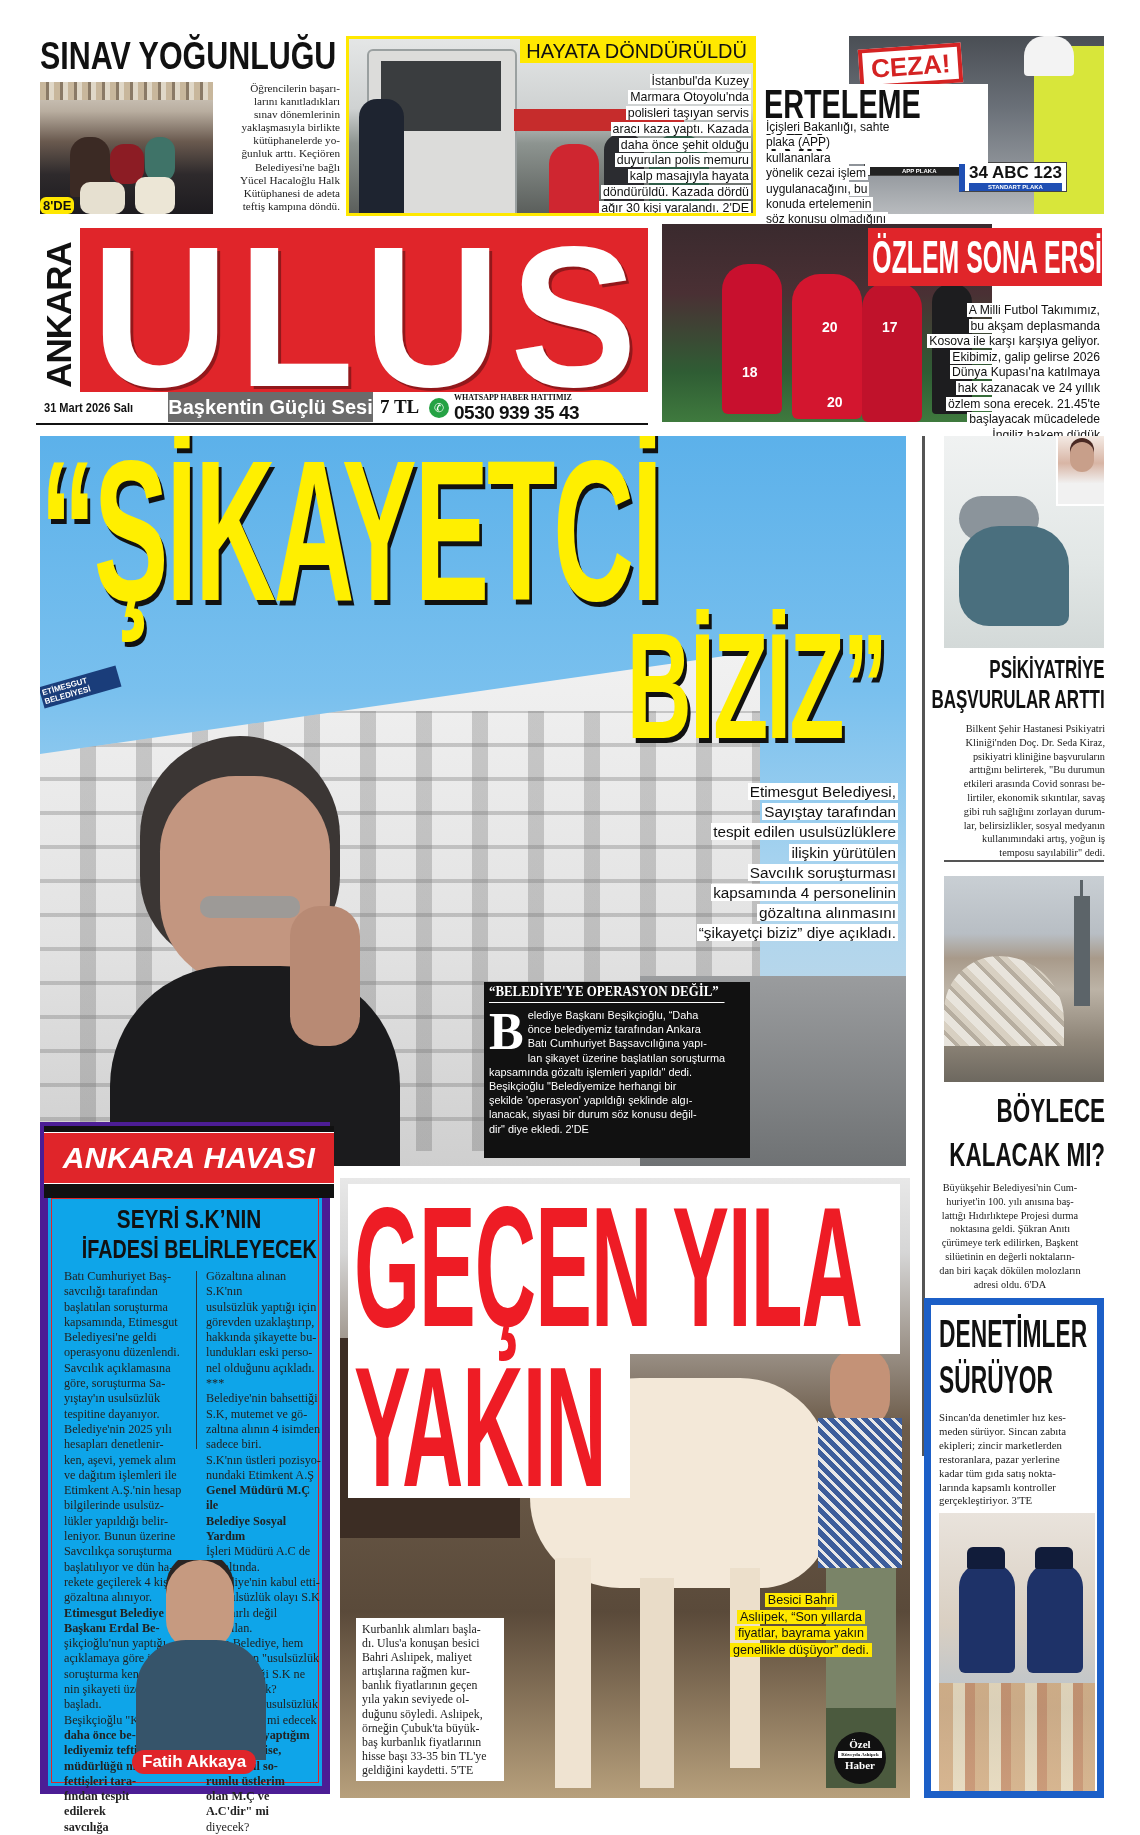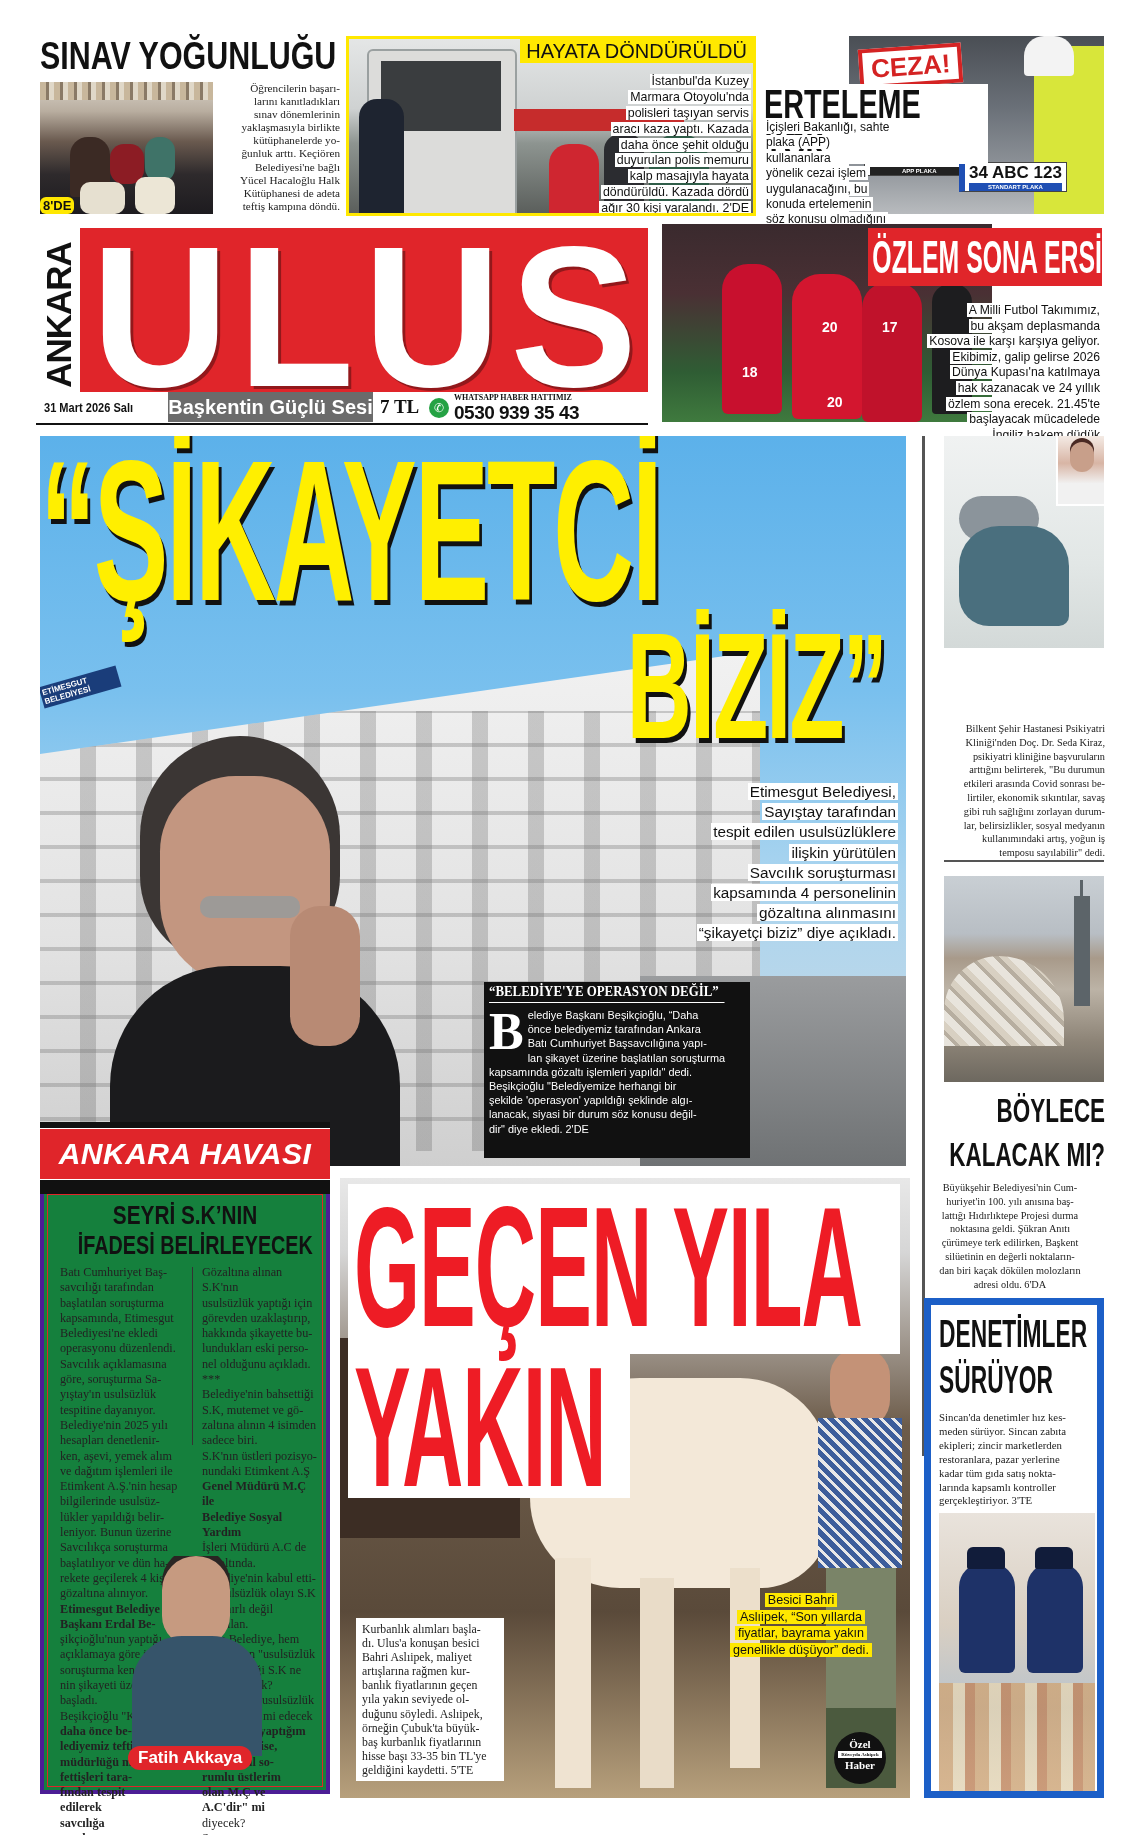--- a/index.html
+++ b/index.html
@@ -203,20 +203,24 @@
 <div class="abs" style="left:922px;top:436px;width:3px;height:1020px;background:#555;"></div>
 
 <div class="abs" style="left:940px;top:436px;width:165px;height:430px;">
   <div class="photo" style="left:4px;top:0;width:160px;height:212px;background:linear-gradient(180deg,#f0f2f2 0%,#e2e7e6 60%,#d3d9d8 100%);">
     <div style="position:absolute;left:15px;top:60px;width:80px;height:45px;border-radius:30px;background:#8b949b;"></div>
     <div style="position:absolute;left:15px;top:90px;width:110px;height:100px;border-radius:40px 40px 10px 30px;background:#4a6f7e;"></div>
     <div style="position:absolute;right:0;top:0;width:48px;height:70px;background:linear-gradient(180deg,#f4ebe5,#d8b5a5 40%,#f1f1f1 70%);border-left:2px solid #fff;border-bottom:2px solid #fff;">
       <div style="position:absolute;left:12px;top:6px;width:24px;height:30px;border-radius:12px;background:#c89f8a;box-shadow:0 -4px 0 #4a2a24;"></div>
     </div>
   </div>
+  <div style="position:absolute;right:0;top:218px;text-align:right;font-weight:900;color:#111;">
+    <div style="font-size:25px;line-height:30px;white-space:nowrap;transform:scaleX(0.68);transform-origin:right top;">PSİKİYATRİYE</div>
+    <div style="font-size:25px;line-height:30px;white-space:nowrap;transform:scaleX(0.68);transform-origin:right top;">BAŞVURULAR ARTTI</div>
+  </div>
   <div class="serif" style="position:absolute;right:0;top:286px;width:190px;text-align:right;font-size:10.3px;line-height:13.8px;color:#222;">
     <div>Bilkent Şehir Hastanesi Psikiyatri</div>
       <div>Kliniği'nden Doç. Dr. Seda Kiraz,</div>
       <div>psikiyatri kliniğine başvuruların</div>
       <div>arttığını belirterek, "Bu durumun</div>
       <div>etkileri arasında Covid sonrası be-</div>
       <div>lirtiler, ekonomik sıkıntılar, savaş</div>
       <div>gibi ruh sağlığını zorlayan durum-</div>
       <div>lar, belirsizlikler, sosyal medyanın</div>
       <div>kullanımındaki artış, yoğun iş</div>
@@ -263,38 +267,38 @@
   </div>
   <div class="photo" style="left:8px;top:208px;width:156px;height:278px;background:linear-gradient(180deg,#e9e3dc 0%,#d9cfc2 40%,#b9c3cc 70%,#e4e8ea 100%);">
     <div style="position:absolute;left:20px;top:50px;width:56px;height:110px;border-radius:24px 24px 6px 6px;background:#1e3268;"></div>
     <div style="position:absolute;left:28px;top:34px;width:38px;height:22px;border-radius:6px 6px 2px 2px;background:#111c3a;"></div>
     <div style="position:absolute;left:88px;top:50px;width:56px;height:110px;border-radius:24px 24px 6px 6px;background:#1e3268;"></div>
     <div style="position:absolute;left:96px;top:34px;width:38px;height:22px;border-radius:6px 6px 2px 2px;background:#111c3a;"></div>
     <div style="position:absolute;left:0;top:170px;width:156px;height:108px;background:repeating-linear-gradient(90deg,#d1a06a 0 14px,#e9d6b0 14px 26px,#c07a4a 26px 36px);opacity:0.7;"></div>
   </div>
 </div>
 
-<div class="abs" style="left:40px;top:1122px;width:290px;height:672px;border:4px solid #4c1d95;background:#15803d;">
+<div class="abs" style="left:40px;top:1122px;width:290px;height:672px;border:8px solid #4c1d95;background:#0ea5e9;">
   <div style="position:absolute;left:-4px;top:-4px;width:290px;height:72px;background:#111;padding:6px 0;">
     <div style="background:#e0252a;height:52px;border-top:1px solid #fff;border-bottom:1px solid #fff;display:flex;align-items:center;justify-content:center;">
       <span style="color:#fff;font-weight:900;font-style:italic;font-size:30px;letter-spacing:0.5px;">ANKARA HAVASI</span>
     </div>
   </div>
   <div style="position:absolute;left:3px;top:68px;right:3px;bottom:3px;border:1px solid #e0252a;"></div>
   <div style="position:absolute;left:0;top:74px;width:282px;text-align:center;font-weight:900;color:#111;">
     <div style="font-size:26px;line-height:30px;white-space:nowrap;transform:scaleX(0.8);">SEYRİ S.K’NIN</div>
     <div style="font-size:26px;line-height:30px;white-space:nowrap;transform:scaleX(0.76);">İFADESİ BELİRLEYECEK</div>
   </div>
   <div style="position:absolute;left:148px;top:141px;width:1px;height:178px;background:#333;"></div>
   <div class="col-text" id="col-left" style="position:absolute;left:16px;top:139px;width:128px;">
       <div>Batı Cumhuriyet Baş-</div>
       <div>savcılığı tarafından</div>
       <div>başlatılan soruşturma</div>
       <div>kapsamında, Etimesgut</div>
-      <div>Belediyesi'ne ekledi</div>
+      <div>Belediyesi'ne geldi</div>
       <div>operasyonu düzenlendi.</div>
       <div>Savcılık açıklamasına</div>
       <div>göre, soruşturma Sa-</div>
       <div>yıştay'ın usulsüzlük</div>
       <div>tespitine dayanıyor.</div>
       <div>Belediye'nin 2025 yılı</div>
       <div>hesapları denetlenir-</div>
       <div>ken, aşevi, yemek alım</div>
       <div>ve dağıtım işlemleri ile</div>
       <div>Etimkent A.Ş.'nin hesap</div>

